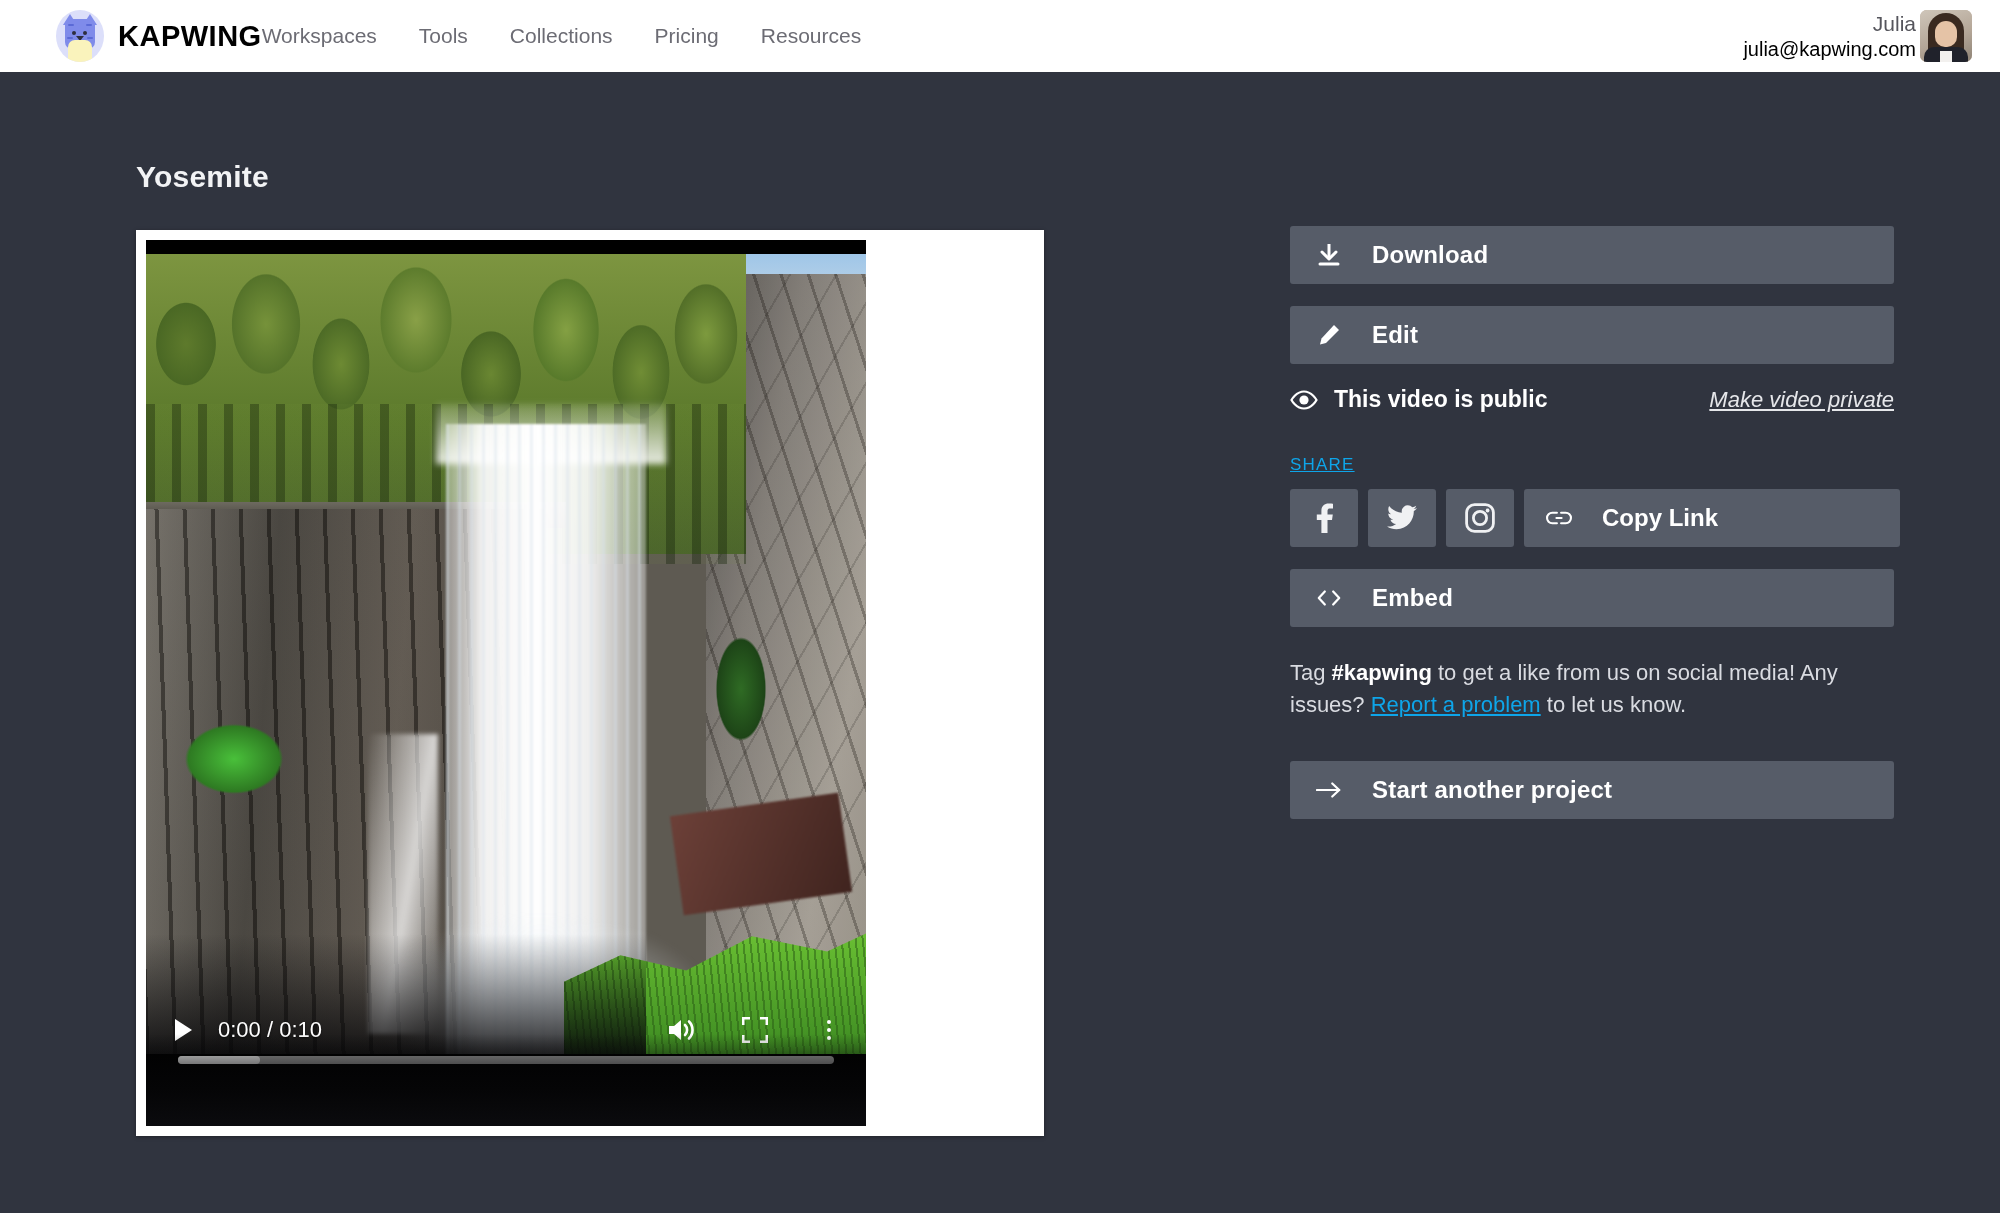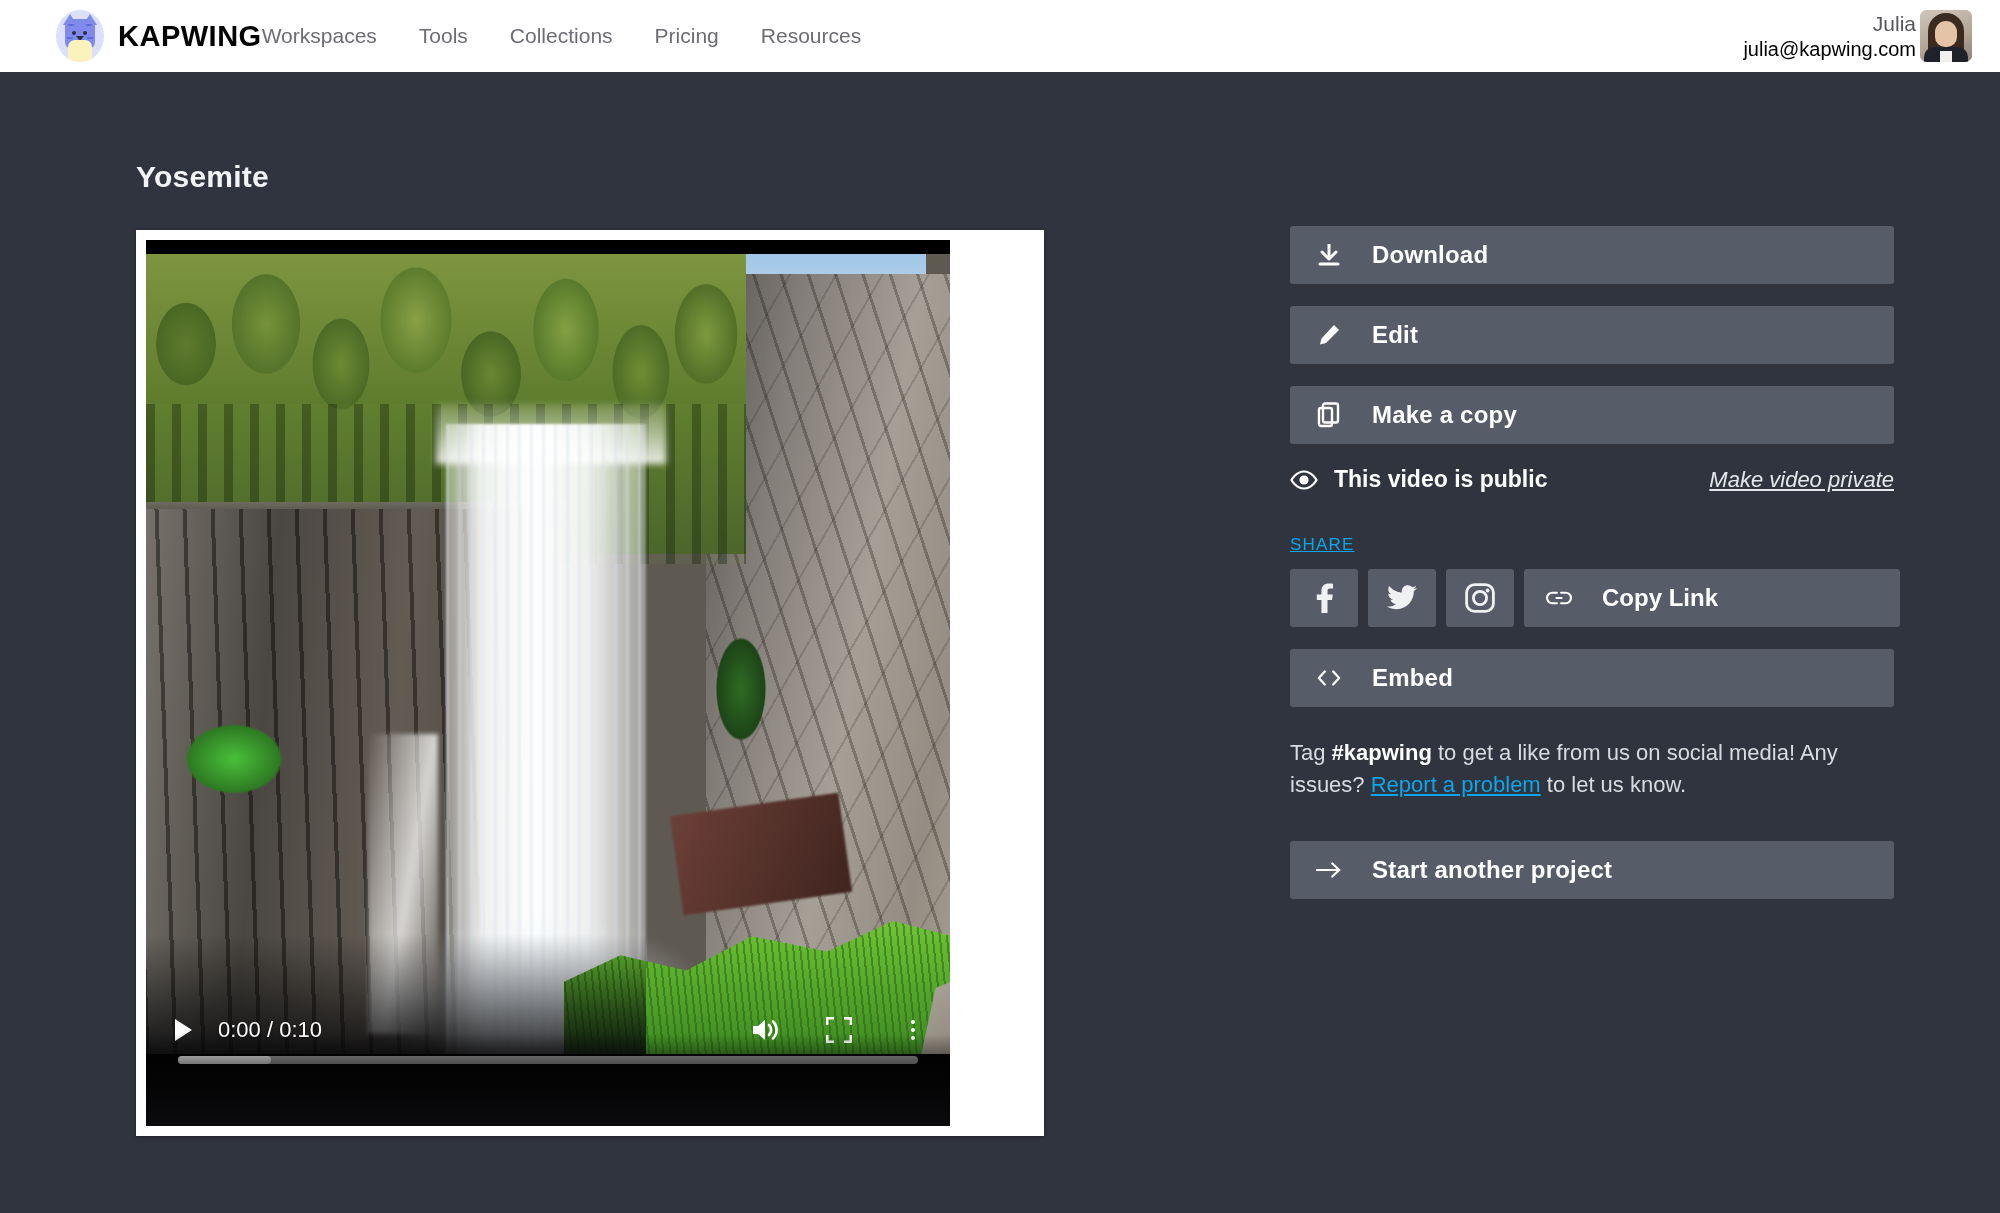--- a/index.html
+++ b/index.html
@@ -108,21 +108,21 @@
 
   
   .video-card {
     width: 908px; height: 906px;
     background: #ffffff;
     padding: 10px 10px 0 10px;
     box-shadow: 0 1px 4px rgba(0,0,0,.35);
     position: relative;
   }
   .video-stage {
-    position: relative; width: 804px; height: 886px;
+    position: relative; width: 720px; height: 886px;
     background: #000; overflow: hidden;
   }
   .video-frame {
     position: absolute; left: 0; top: 14px;
     width: 888px; height: 800px;
     overflow: hidden;
   }
 
   
   .scene { position: absolute; inset: 0; background: #5e5a52; }
@@ -436,29 +436,20 @@
 
     <button class="big-btn">
       <span class="icon-slot">
         <svg width="24" height="24" viewBox="0 0 24 24">
           <path d="M17 2 L22 7 L9 20 L3 21.5 L4.5 15.5 Z" fill="#fff"></path>
         </svg>
       </span>
       <span class="label">Edit</span>
     </button>
 
-    <button class="big-btn">
-      <span class="icon-slot">
-        <svg width="24" height="26" viewBox="0 0 24 26">
-          <rect x="6" y="1.5" width="15" height="19" rx="2" stroke="#fff" stroke-width="2.4" fill="none"></rect>
-          <rect x="2" y="6" width="13" height="18" rx="2" stroke="#fff" stroke-width="2.4" fill="none"></rect>
-        </svg>
-      </span>
-      <span class="label">Make a copy</span>
-    </button>
 
     <div class="privacy-row">
       <div class="privacy-left">
         <span>
           <svg width="28" height="20" viewBox="0 0 28 20">
             <path d="M14 1.5 C6 1.5 1.5 10 1.5 10 S6 18.5 14 18.5 26.5 10 26.5 10 22 1.5 14 1.5 Z" stroke="#fff" stroke-width="2.2" fill="none"></path>
             <circle cx="14" cy="10" r="4.6" fill="#fff"></circle>
           </svg>
         </span>
         <span class="privacy-text">This video is public</span>

